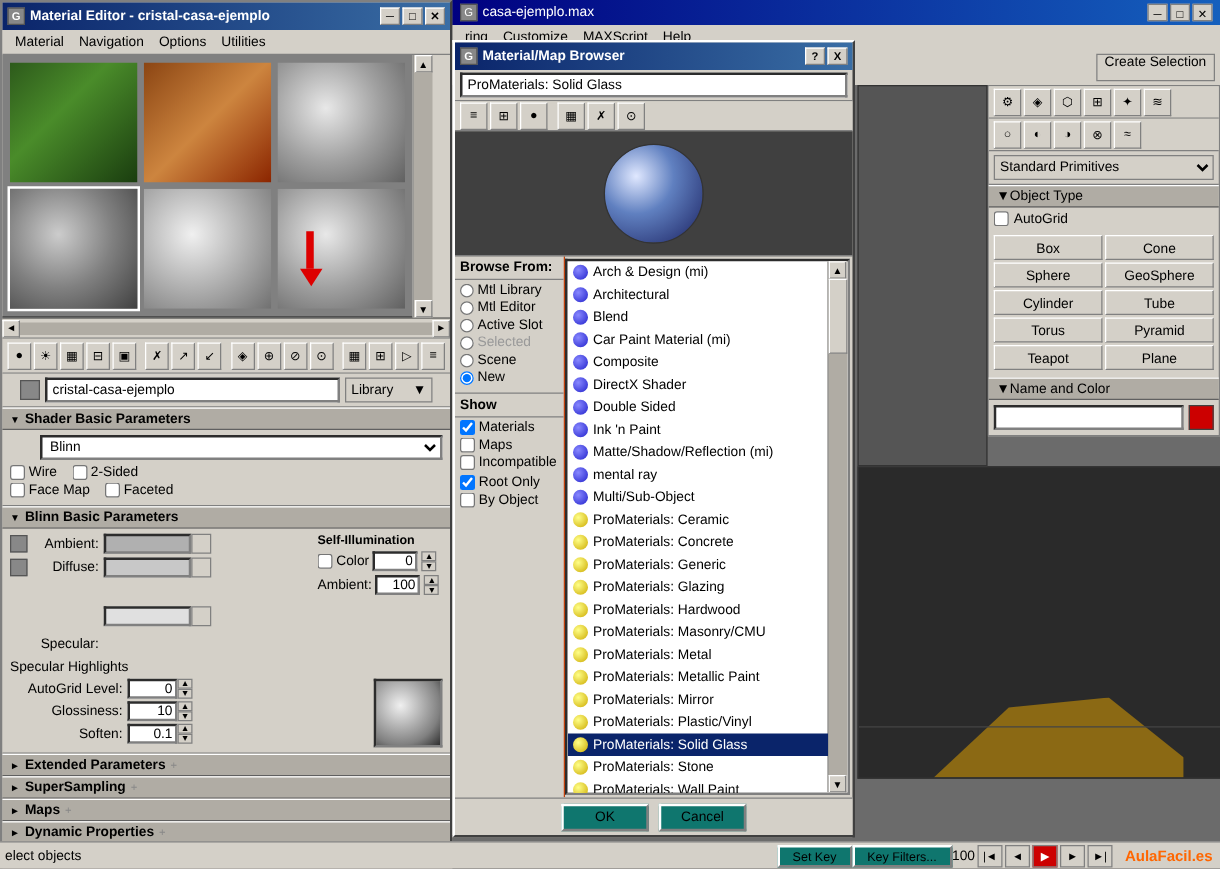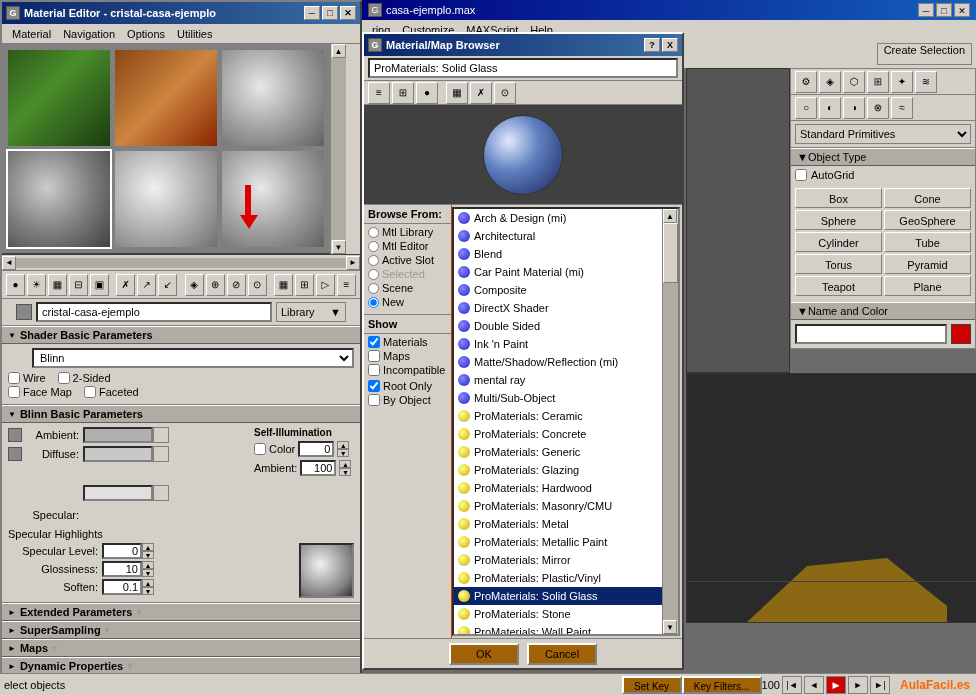--- a/index.html
+++ b/index.html
@@ -374,21 +374,21 @@
     .browser-footer {
       height: 30px;
       background: #d4d0c8;
       border-top: 1px solid #808080;
       display: flex; align-items: center; justify-content: center;
       gap: 8px;
       padding: 3px;
     }
     .foot-btn {
       width: 70px; height: 22px;
-      background: #a16207;
+      background: #0f766e;
       border: 2px solid #808080;
       border-top-color: #fff; border-left-color: #fff;
       cursor: pointer;
       font-size: 11px;
       text-align: center; line-height: 18px;
     }
 
     
     .red-arrow {
       position: absolute;
@@ -725,21 +725,21 @@
           </div>
         </div>
       </div>
     </div>
 
     <div class="spec-section">
       <div class="spec-title">Specular Highlights</div>
       <div style="display:flex;">
         <div style="flex:1;">
           <div class="spec-row">
-            <span class="spec-label">Specular Level:</span>
+            <span class="spec-label">AutoGrid Level:</span>
             <input type="text" class="spec-input" value="0" style="">
             <div style="display:flex;flex-direction:column;">
               <div class="spin-btn">▲</div>
               <div class="spin-btn">▼</div>
             </div>
           </div>
           <div class="spec-row">
             <span class="spec-label">Glossiness:</span>
             <input type="text" class="spec-input" value="10" style="">
             <div style="display:flex;flex-direction:column;">

